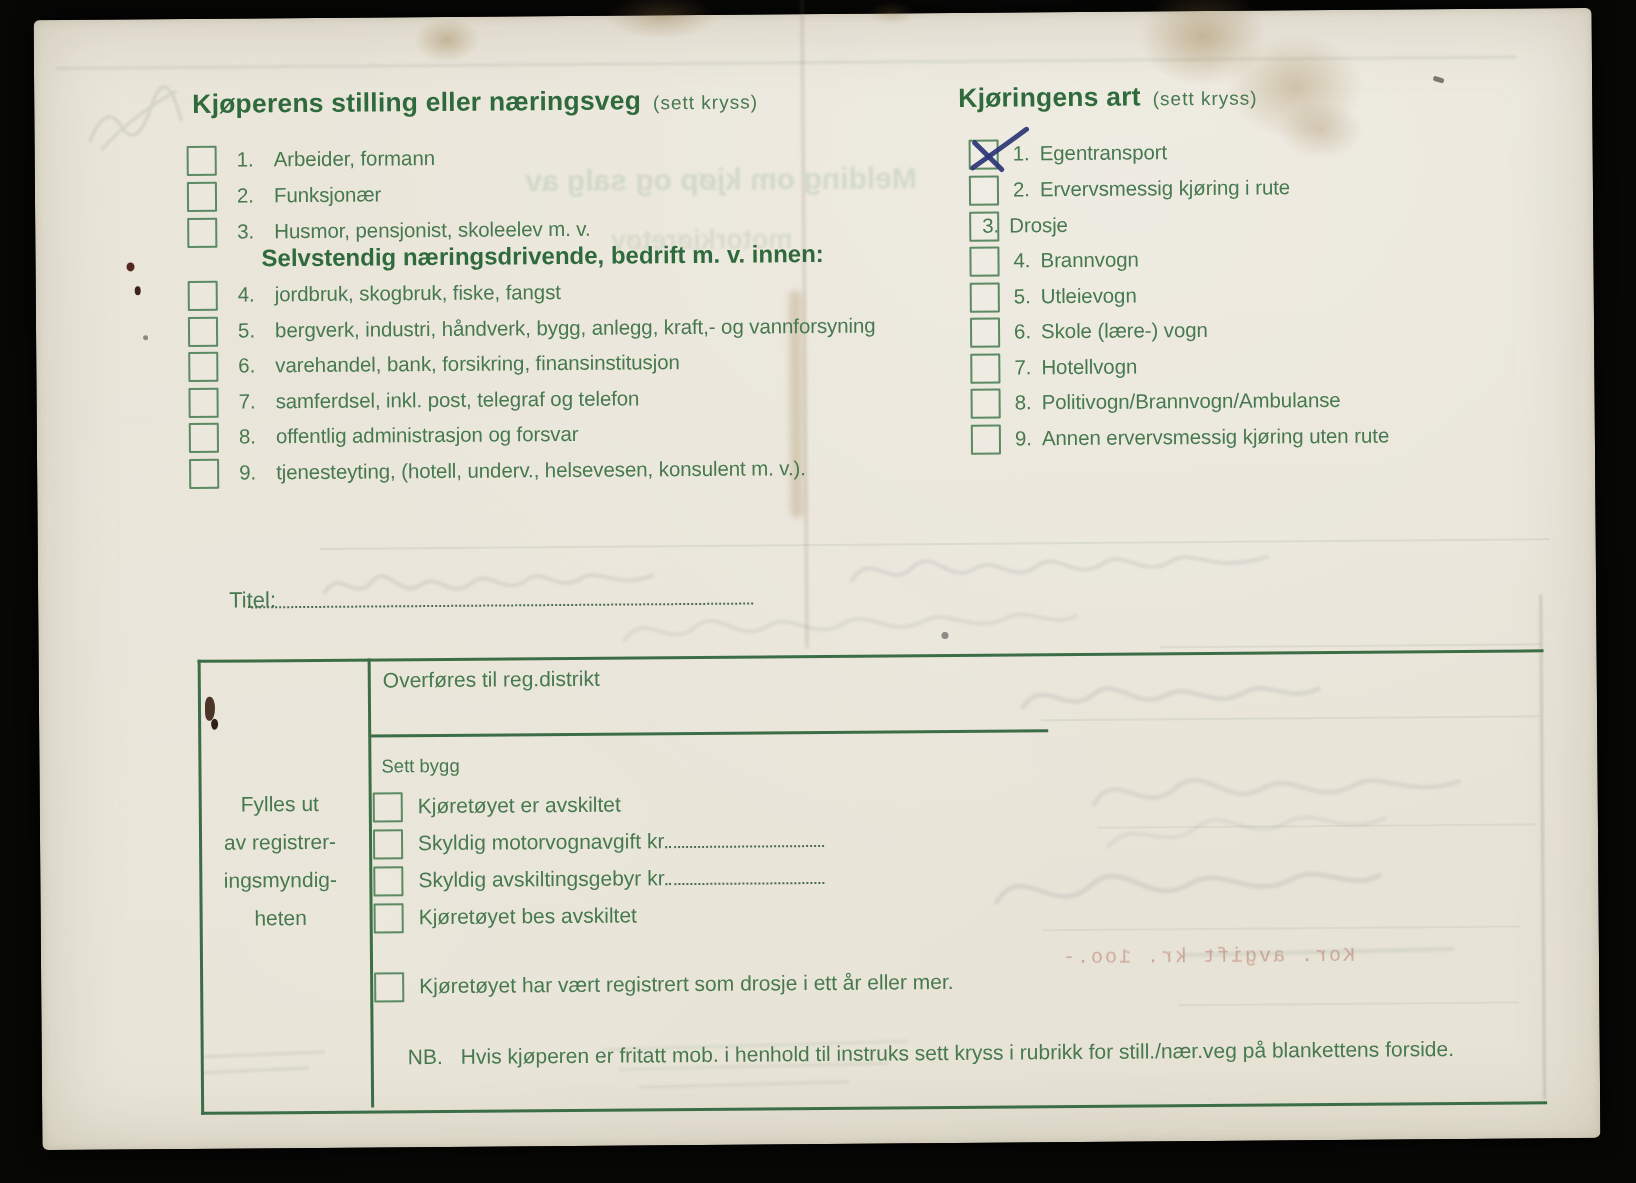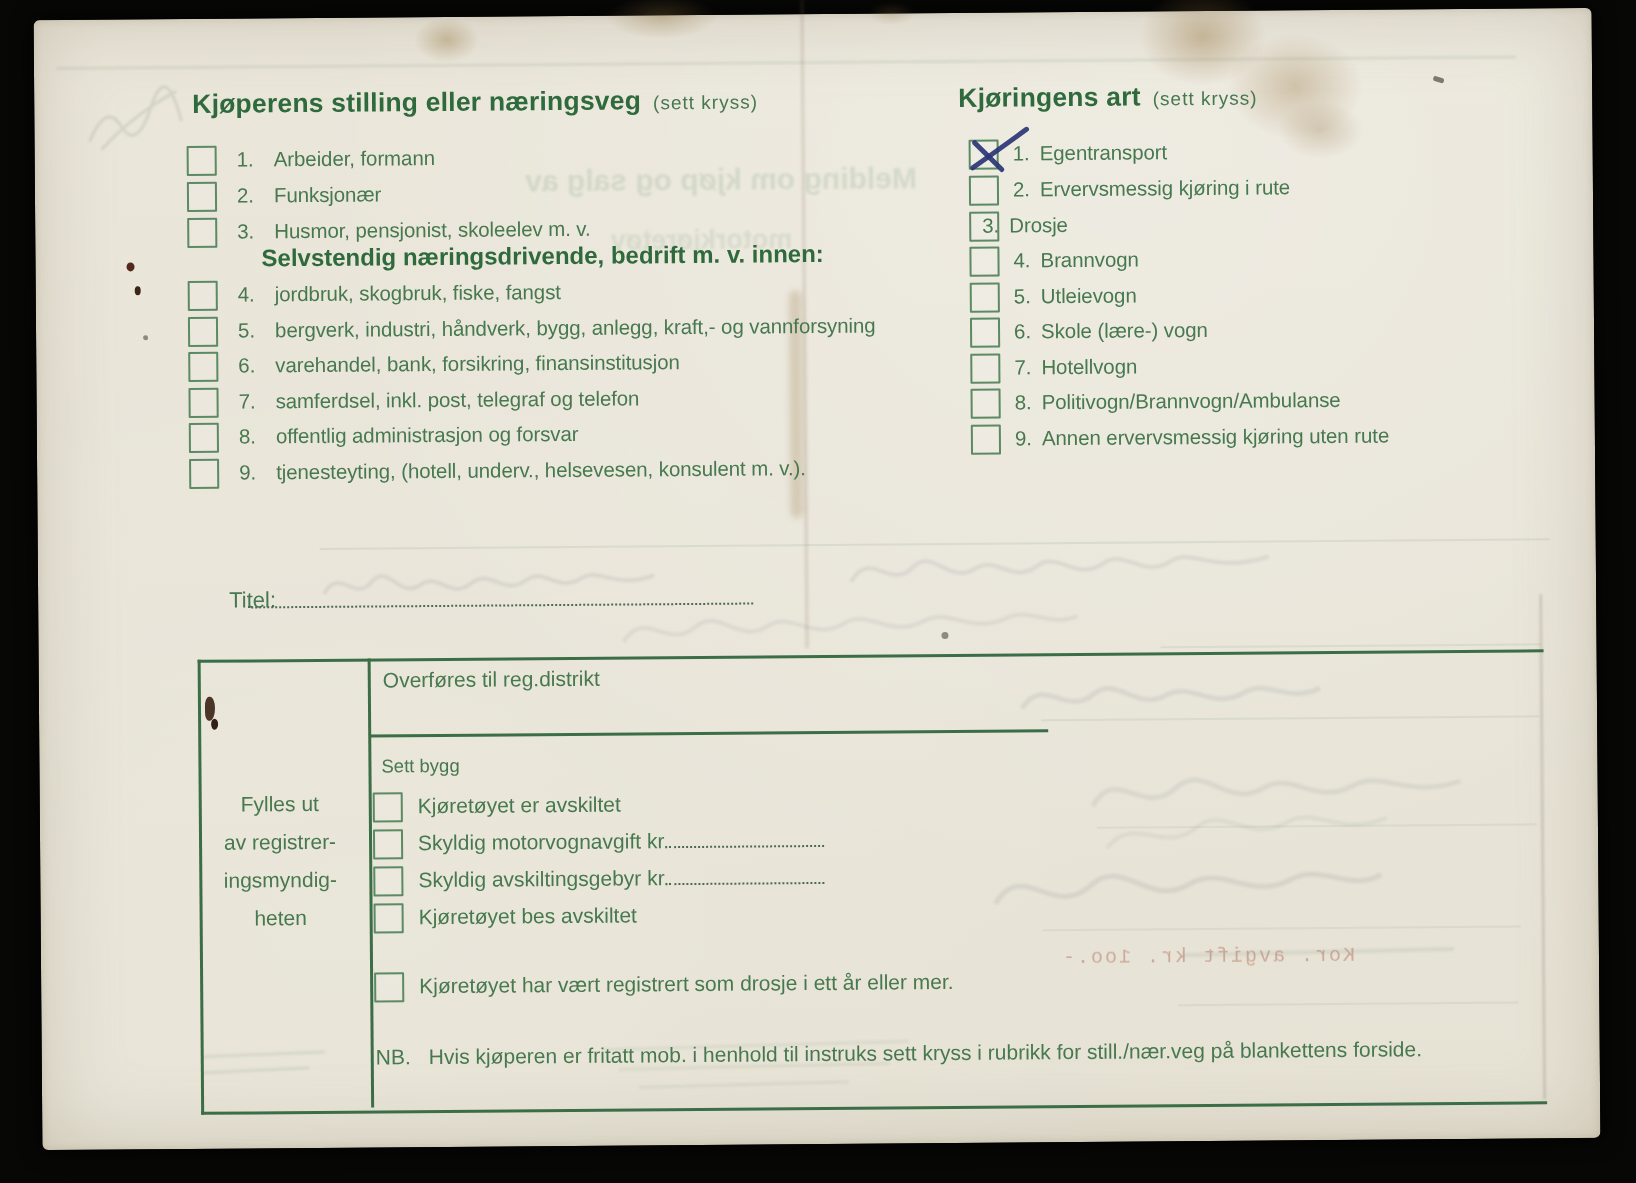--- a/index.html
+++ b/index.html
@@ -220,17 +220,17 @@
     <div class="cb" style="left:371px;top:863px;"></div>
     <div class="boxtxt" style="left:416px;top:863px;"><span>Skyldig avskiltingsgebyr kr.</span><span class="dotfill"></span></div>
 
     <div class="cb" style="left:371px;top:900px;"></div>
     <div class="boxtxt" style="left:416px;top:900px;"><span>Kjøretøyet bes avskiltet</span></div>
 
     <div class="cb" style="left:371px;top:969px;"></div>
     <div class="boxtxt" style="left:416px;top:969px;">Kjøretøyet har vært registrert som drosje i ett år eller mer.</div>
 
     <div class="boxtxt" style="left:372px;top:1040px;">
-      <span style="margin-right:18px;">NB.</span><span>Hvis kjøperen er fritatt mob. i henhold til instruks sett kryss i rubrikk for still./nær.veg på blankettens forside.</span>
+      <span style="margin-right:18px;margin-left:32px;">NB.</span><span>Hvis kjøperen er fritatt mob. i henhold til instruks sett kryss i rubrikk for still./nær.veg på blankettens forside.</span>
     </div>
 
   </div>
 </div>
 
 </body></html>

